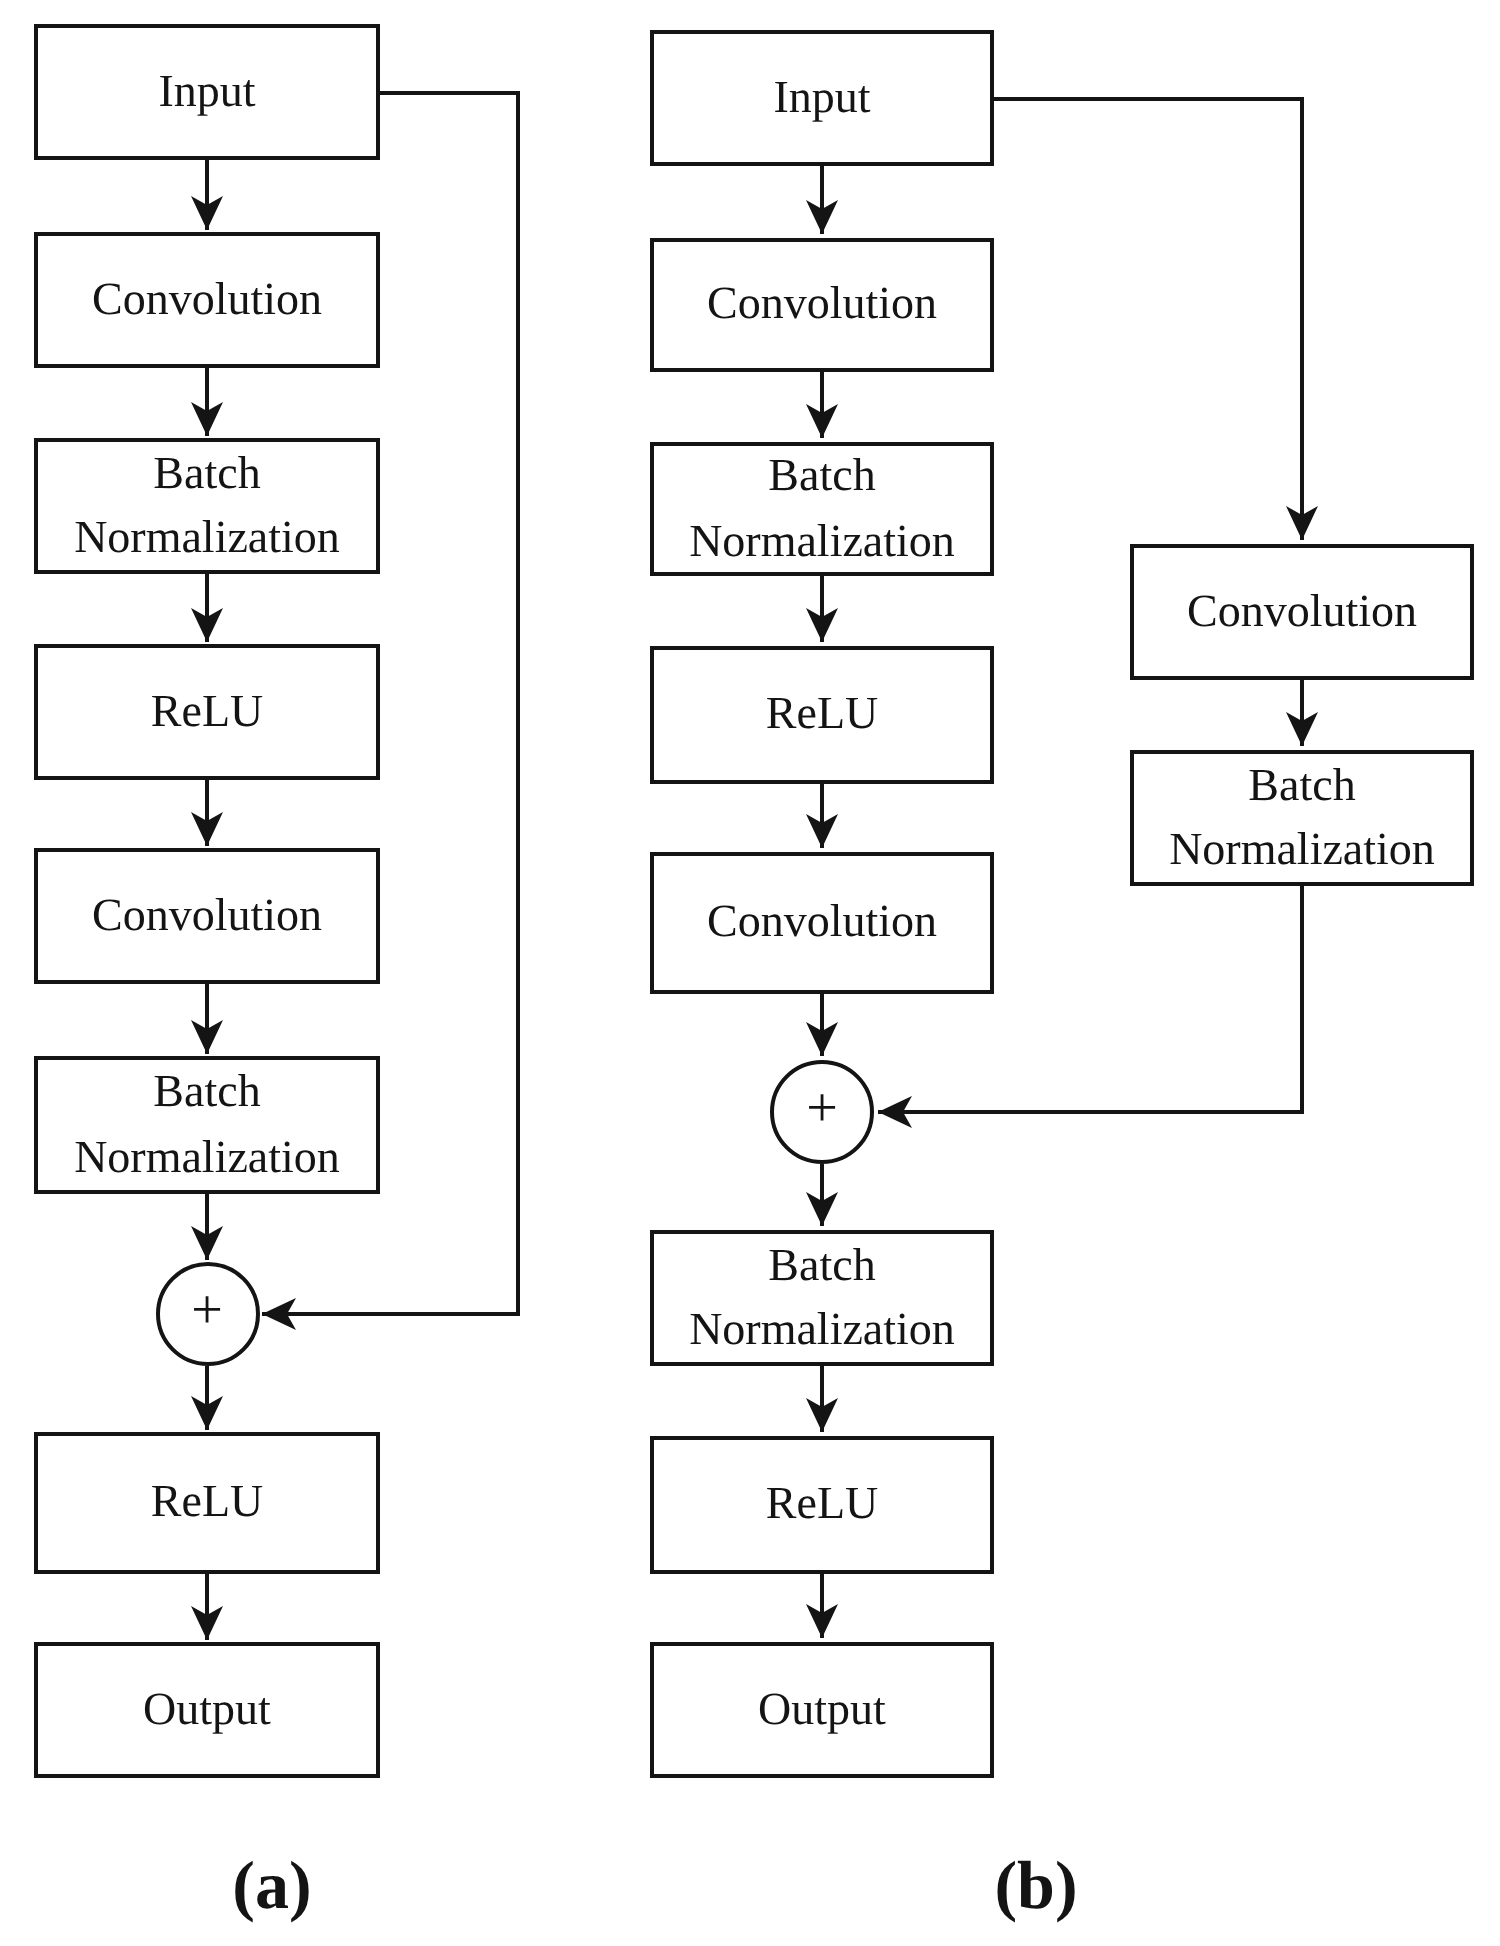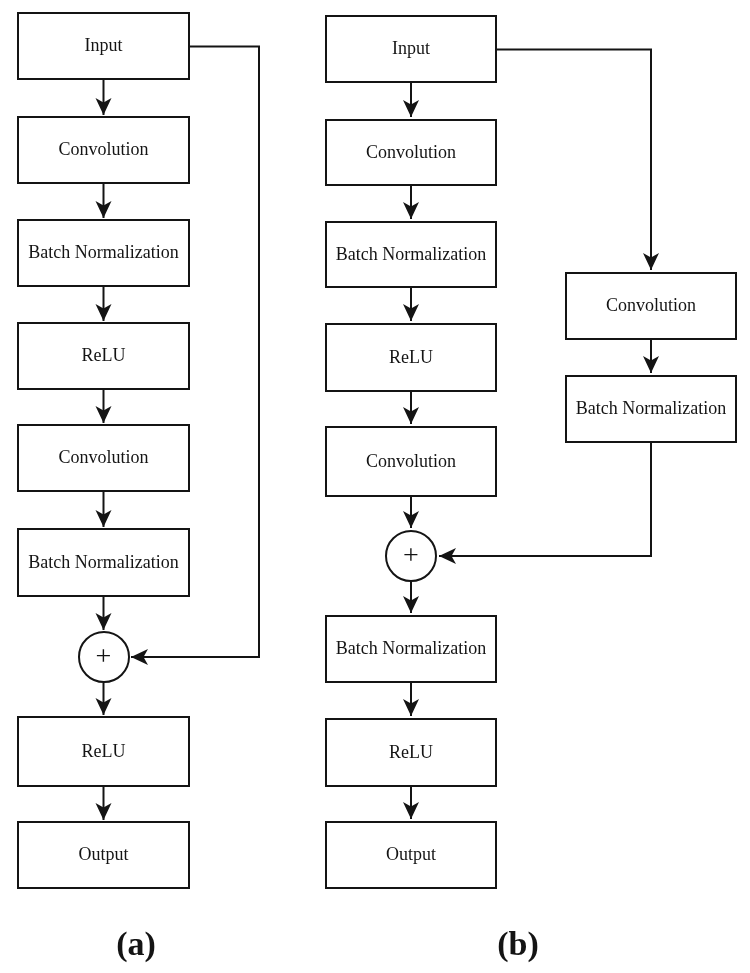--- a/index.html
+++ b/index.html
@@ -19,21 +19,21 @@
   }
   .node {
     position: absolute;
     box-sizing: border-box;
     border: 2px solid #141414;
     background: #ffffff;
     display: flex;
     align-items: center;
     justify-content: center;
     text-align: center;
-    font-size: 18px;
+    font-size: 23px;
     line-height: 1.4;
     padding: 0 4px;
   }
   .plus-circle {
     position: absolute;
     box-sizing: border-box;
     width: 52px; height: 52px;
     border: 2px solid #141414;
     border-radius: 50%;
     background: #ffffff;

